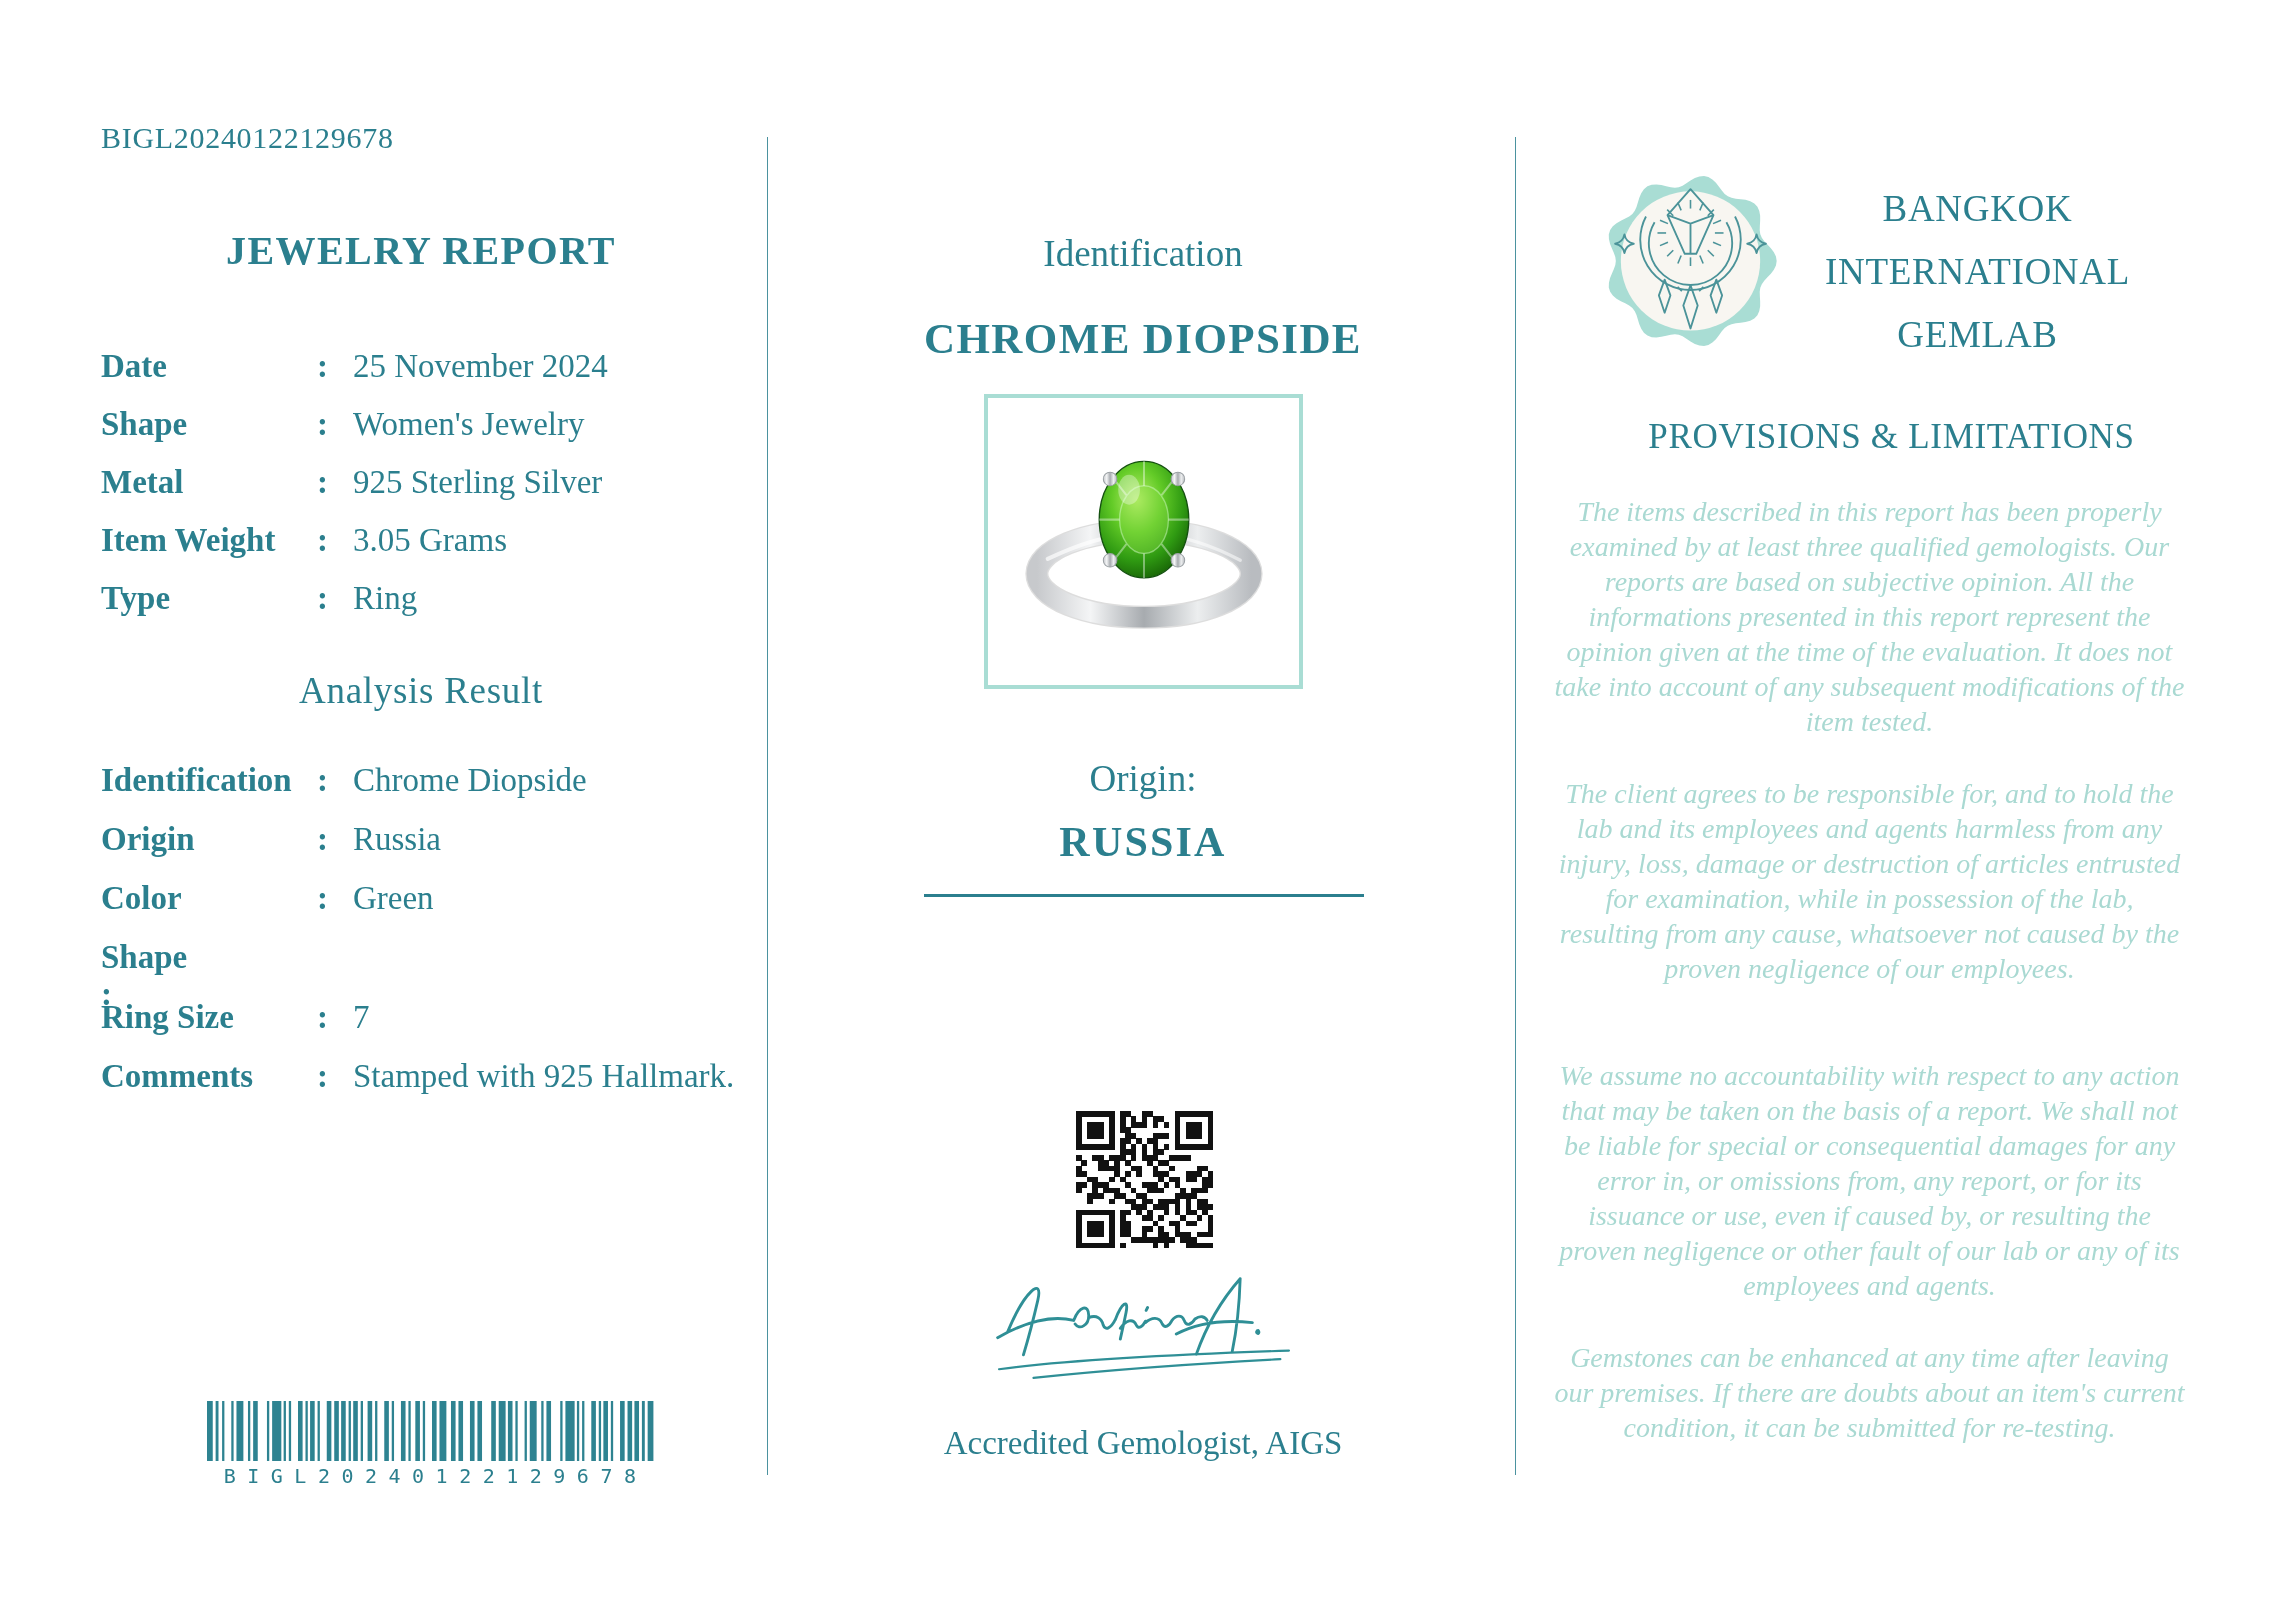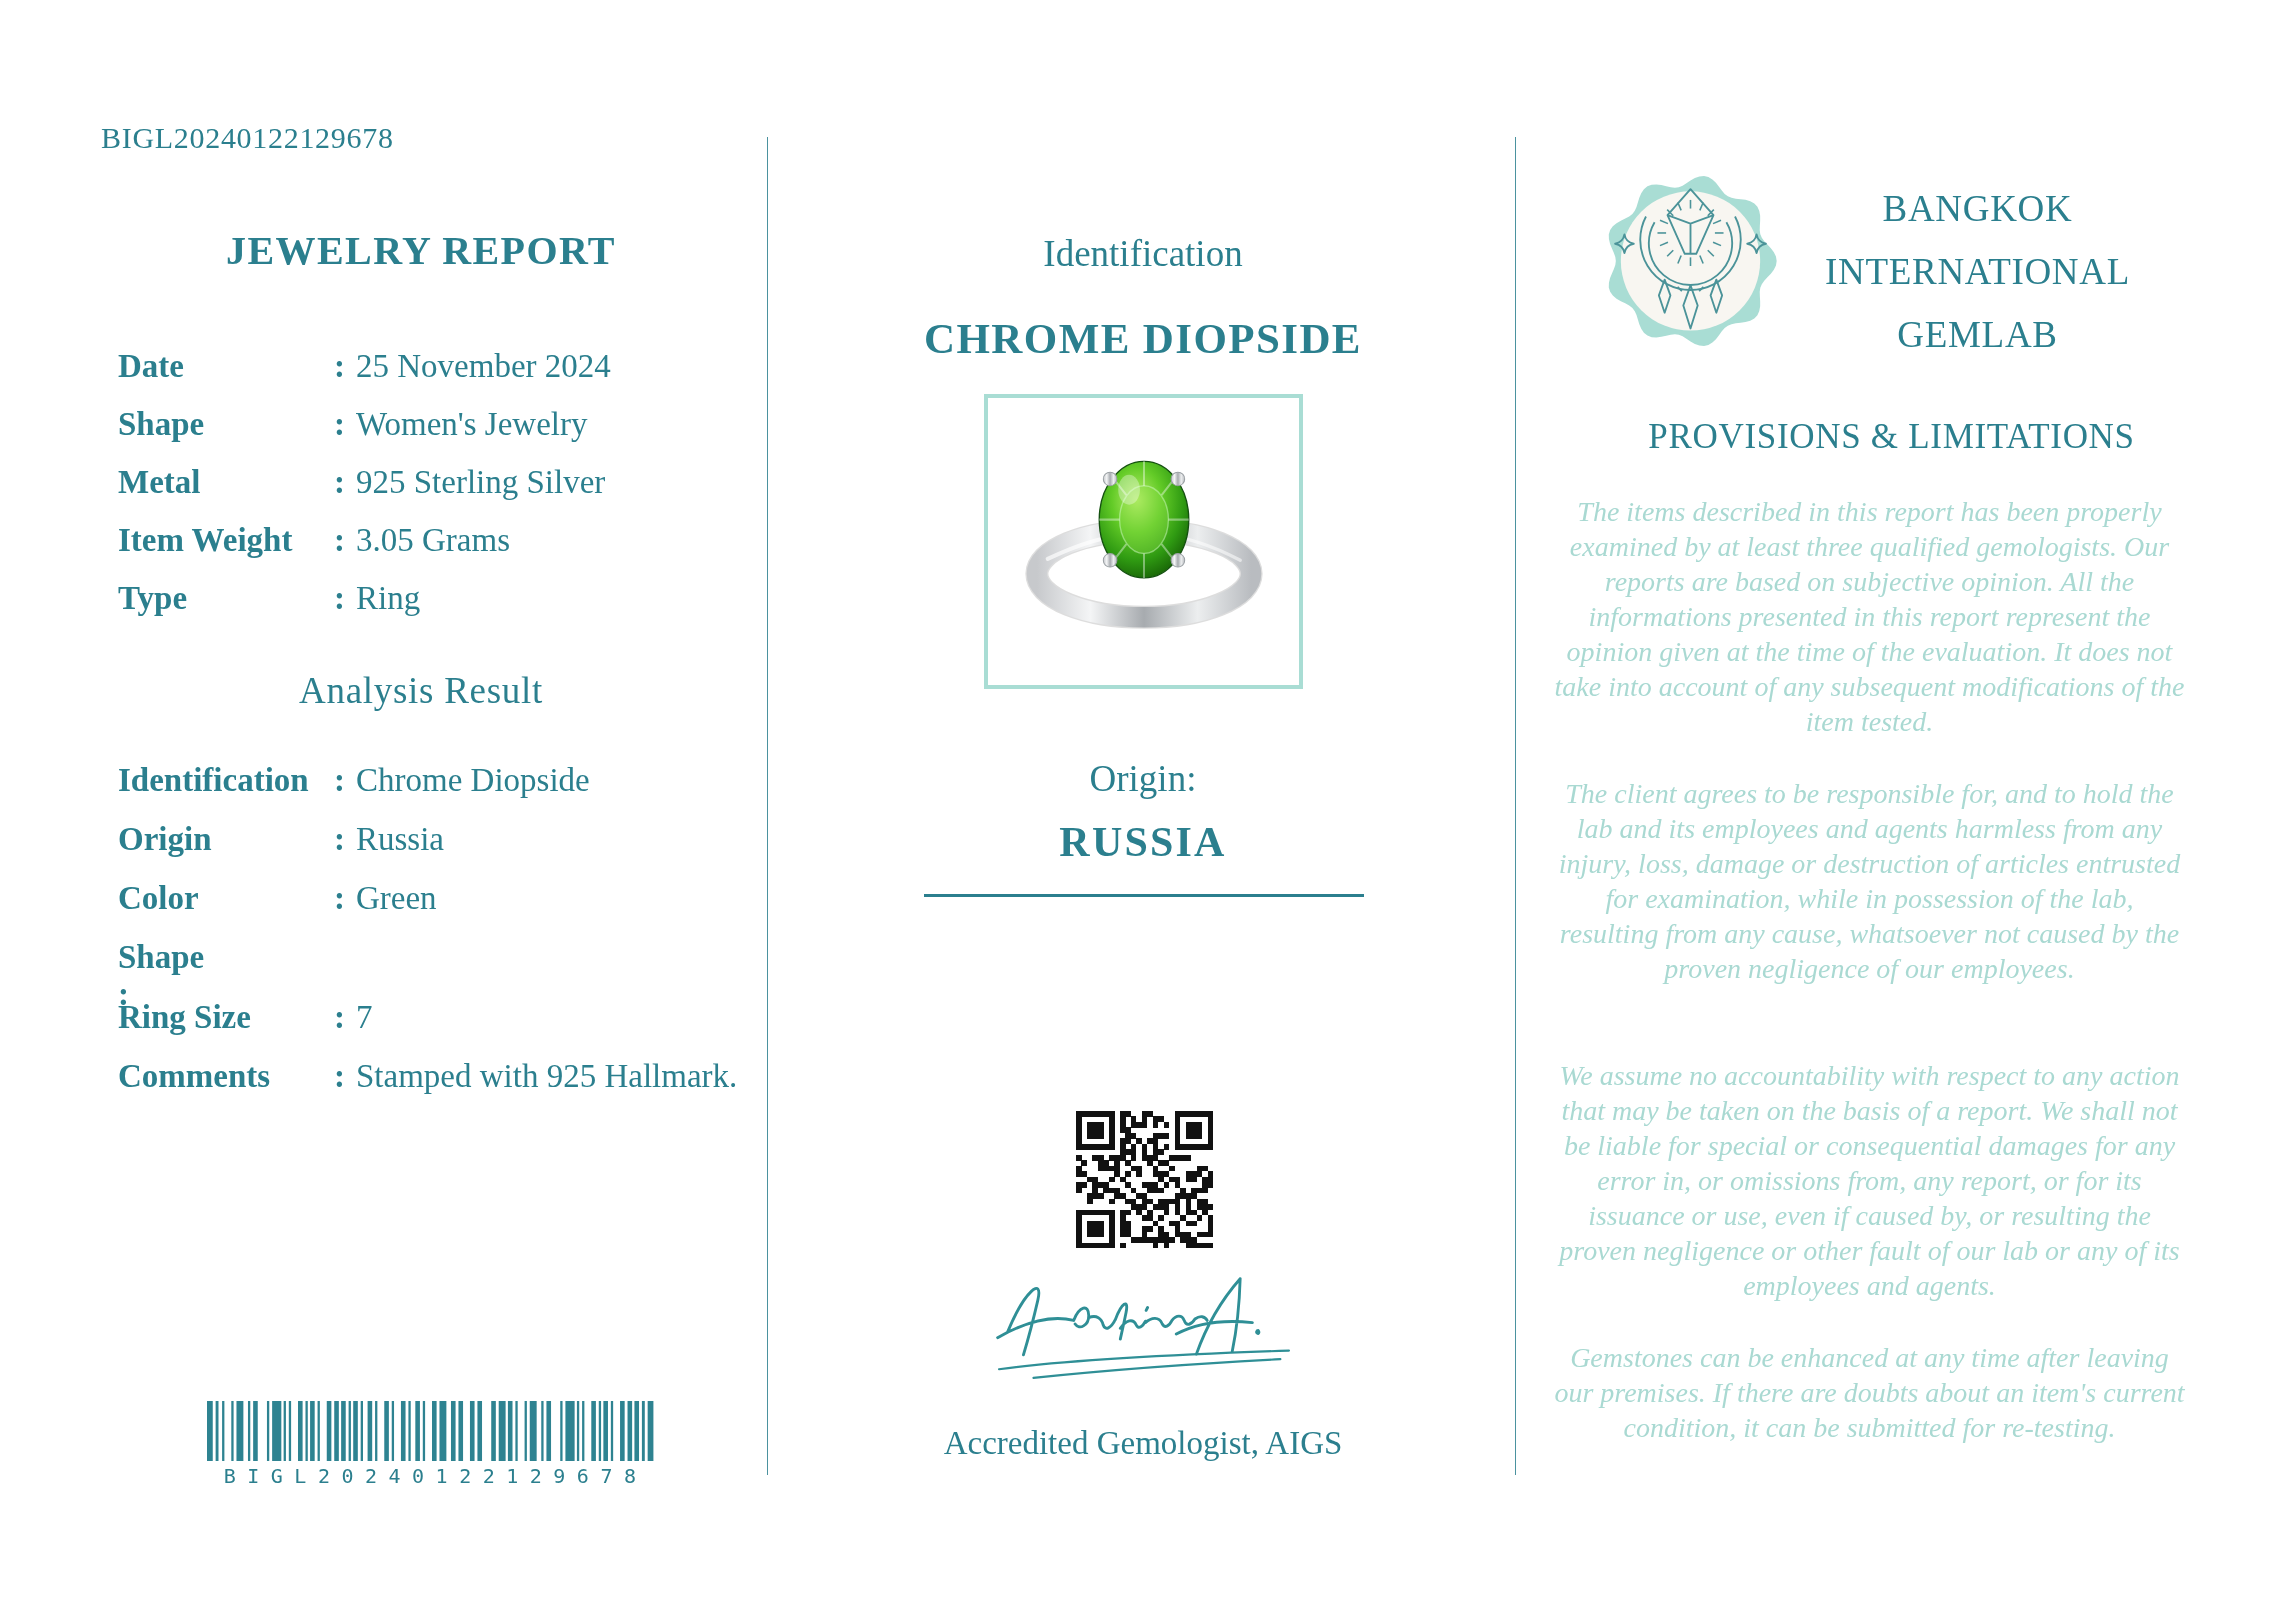--- a/index.html
+++ b/index.html
@@ -7,24 +7,24 @@
         font-family:"Liberation Serif","DejaVu Serif",serif;color:var(--teal,#2b7f8e);}
   .abs{position:absolute;}
   .center{text-align:center;}
 
   
   .divider{position:absolute;top:137px;width:1.4px;height:1338px;background:var(--teal,#2b7f8e);opacity:.85;}
 
   
   .report-code{left:101px;top:121px;font-size:30px;letter-spacing:0.7px;}
   .col-title{left:101px;top:227px;width:640px;font-size:40px;font-weight:bold;letter-spacing:1.4px;}
-  .row{position:absolute;left:118px;width:647px;display:flex;align-items:baseline;font-size:33px;}
+  .row{position:absolute;left:101px;width:647px;display:flex;align-items:baseline;font-size:33px;}
   .row .lbl{width:216px;font-weight:bold;flex:none;}
   .row .colon{width:22px;flex:none;font-weight:bold;}
-  .row .val{flex:1;}
+  .row .val{flex:1;margin-left:14px;}
   .analysis-title{left:101px;top:669px;width:640px;font-size:37px;font-weight:normal;letter-spacing:0.7px;}
 
   .barcode-wrap{left:207px;top:1401px;width:450px;}
   .barcode-svg{display:block;width:450px;height:60px;}
   .barcode-text{margin-top:2.9px;font-family:"DejaVu Sans Mono","Liberation Mono",monospace;
                 font-size:20px;letter-spacing:11.5px;white-space:nowrap;padding-left:7.2px;}
 
   
   .mid-ident{left:805px;top:232px;width:676px;font-size:37px;}
   .gem-name{left:805px;top:314px;width:676px;font-size:43px;font-weight:bold;letter-spacing:1.4px;}

